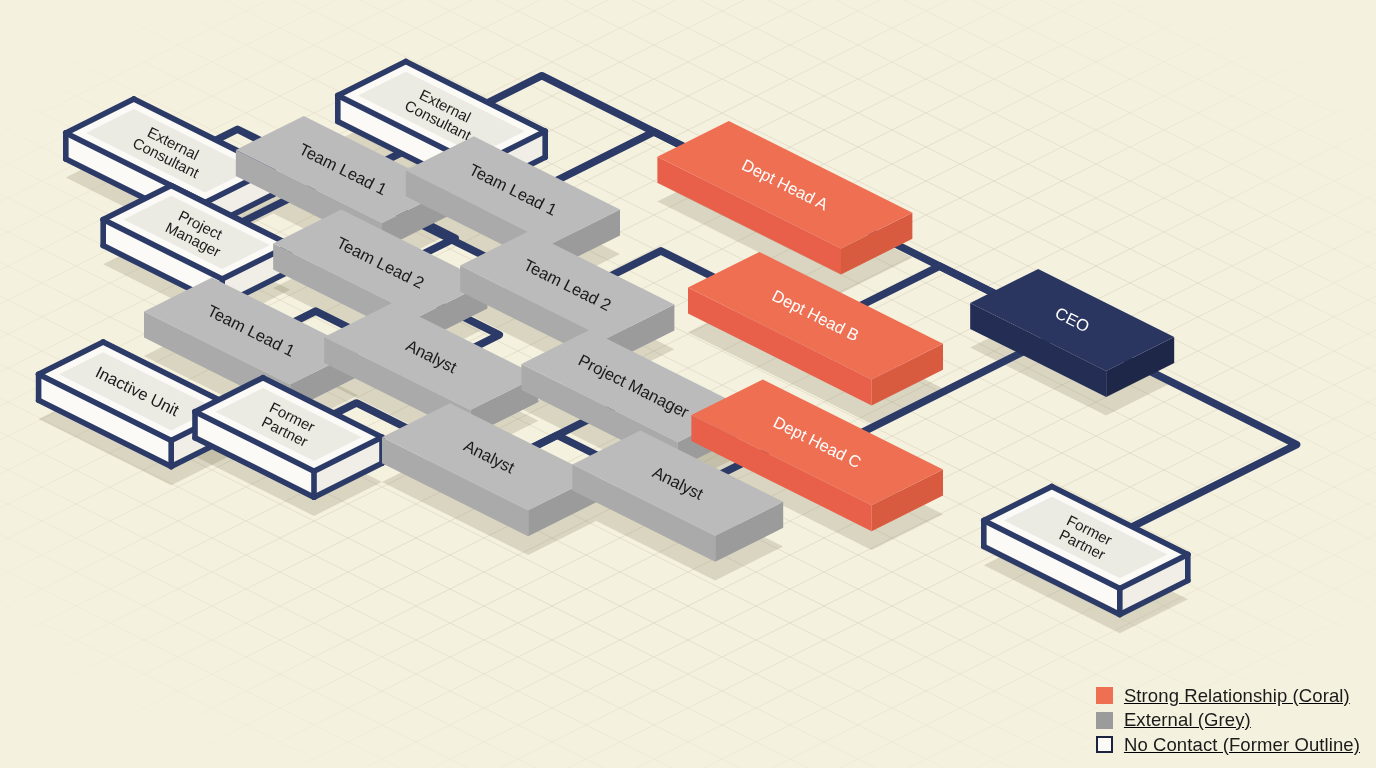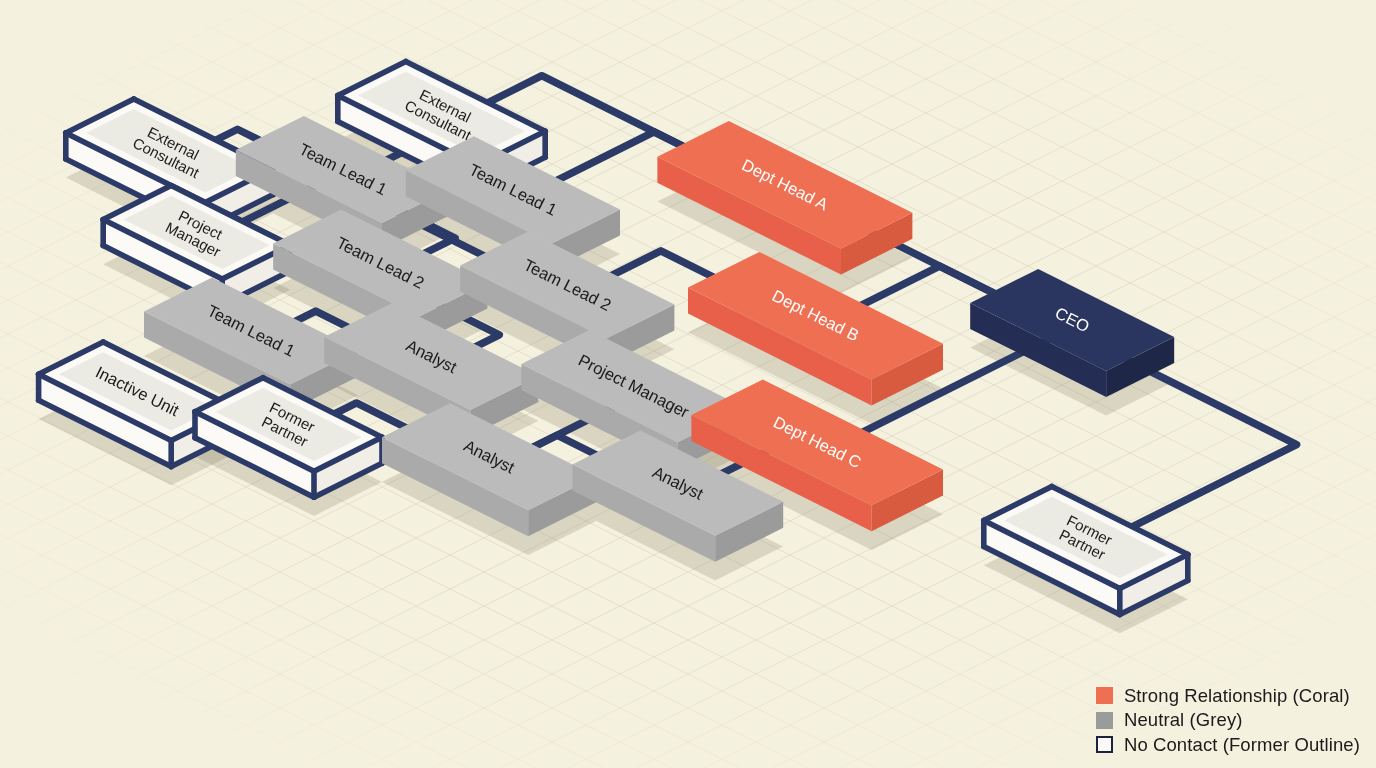--- a/index.html
+++ b/index.html
@@ -17,20 +17,21 @@
   }
   #scene { position: absolute; inset: 0; }
   .legend {
     position: absolute;
     right: 16px;
     bottom: 14px;
     display: flex;
     flex-direction: column;
     gap: 6px;
     align-items: flex-start;
+    text-decoration: underline;
   }
   .legend-row {
     display: flex;
     align-items: center;
     gap: 11px;
     white-space: nowrap;
   }
   .legend-swatch {
     width: 17px;
     height: 17px;
@@ -384,20 +385,20 @@
       </g>
     </svg>
 
   <div class="legend">
     <div class="legend-row">
       <span class="legend-swatch" style="background:#EE6F52;"></span>
       <span class="legend-label">Strong Relationship (Coral)</span>
     </div>
     <div class="legend-row">
       <span class="legend-swatch" style="background:#9B9B9B;"></span>
-      <span class="legend-label">Neutral (Grey)</span>
+      <span class="legend-label">External (Grey)</span>
     </div>
     <div class="legend-row">
       <span class="legend-swatch" style="background:#FBFAF6;border:2.2px solid #1B2340;"></span>
       <span class="legend-label">No Contact (Former Outline)</span>
     </div>
   </div>
 </div>
 
 </body></html>

